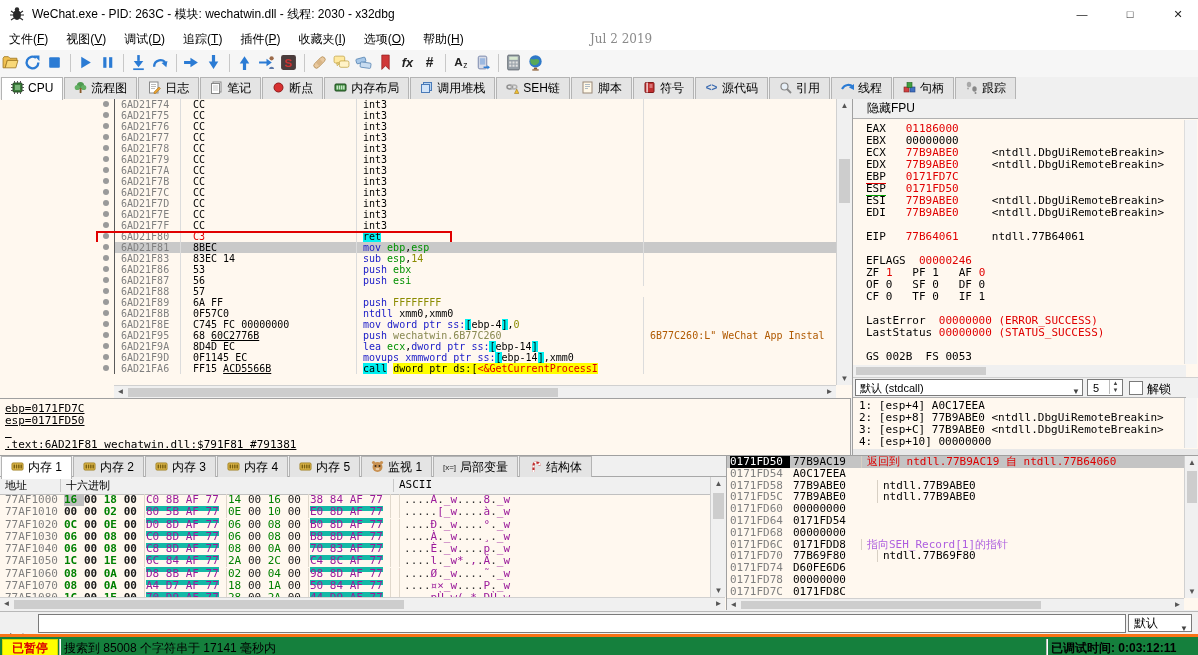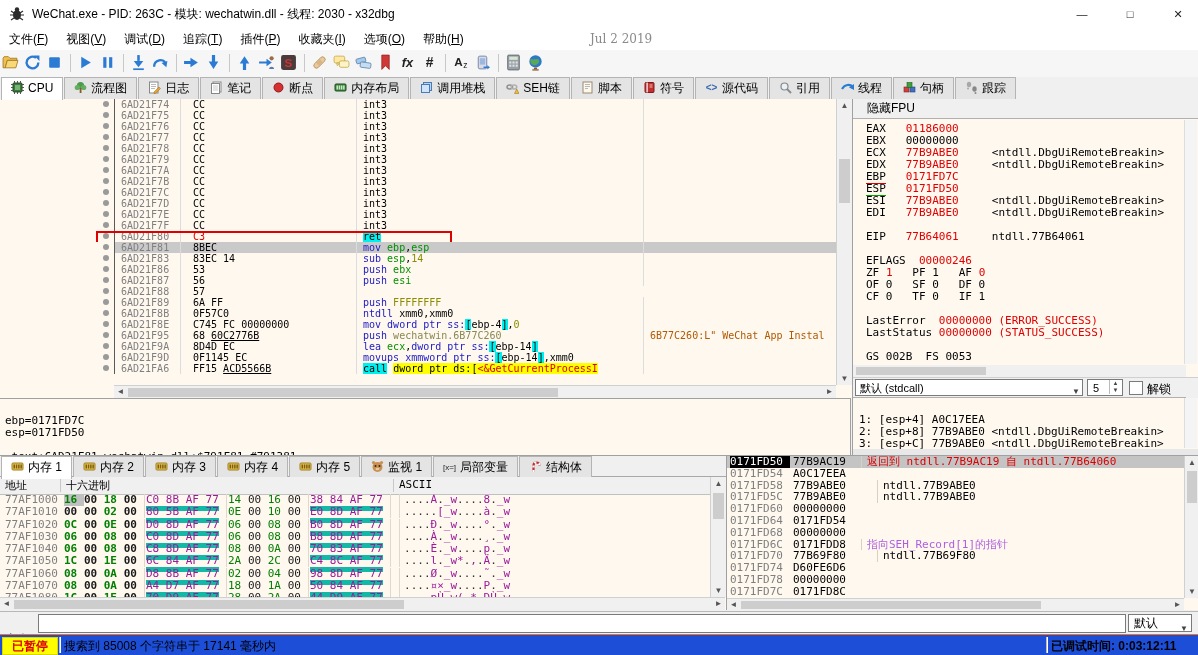--- a/index.html
+++ b/index.html
@@ -41,41 +41,41 @@
   .drow.boxed::after{content:"";position:absolute;left:96px;top:0;width:352px;height:9px;border:2px solid #E00000;pointer-events:none;}
   .pln{color:#000;} .mn{color:#2020C8;} .mem{color:#2020C8;} .reg{color:#009000;}
   .imm{color:#8B8B00;} .lbl{color:#888850;}
   .callbg{color:#000;background:#00F0F0;} .brk{color:#000;background:#00F0F0;}
   .ylw{color:#000;background:#FFFF00;} .ylwred{color:#DC0000;background:#FFFF00;}
   .b{color:#000;} .bu{color:#000;text-decoration:underline;} .br{color:#E00000;text-align:center;}
   .cmtx{color:#B05900;}
   
   #infopane{position:absolute;left:0;top:398px;width:851px;height:57px;background:#FFF8EF;border-top:1px solid #A0A0A0;border-right:1px solid #A0A0A0;}
   #infopane div{padding-left:5px;font-size:11px;line-height:12px;height:12px;color:#000;white-space:pre;}
-  #infopane{padding-top:16px;box-sizing:border-box;}
+  #infopane{padding-top:4px;box-sizing:border-box;text-decoration:underline;}
   
   #regpane{position:absolute;left:852px;top:99px;width:346px;height:356px;background:#FFF8EF;border-left:1px solid #A0A0A0;box-sizing:border-box;}
   #fpu-btn{position:absolute;left:0;top:0;width:100%;height:20px;background:#F0F0F0;border-bottom:1px solid #B0B0B0;
            font-size:12px;line-height:19px;padding-left:14px;box-sizing:border-box;color:#000;}
   #reg-lines{position:absolute;left:13px;top:24px;width:318px;height:242px;overflow:hidden;font-size:11px;line-height:12px;white-space:pre;}
   .k{color:#000;} .r{color:#E00000;}
   .ulr{border-bottom:1px solid #E00000;} .ulg{border-bottom:1px solid #00A000;}
   #reg-vs{position:absolute;right:1px;top:21px;width:12px;height:244px;background:#F4F4F4;border-left:1px solid #DDD;}
   #reg-hs{position:absolute;left:0;top:266px;width:333px;height:12px;background:#F0F0F0;}
   #reg-hs .sbt{left:3px;top:2px;width:130px;height:8px;}
   #conv-row{position:absolute;left:0;top:278px;width:346px;height:20px;background:#F0F0F0;border-top:1px solid #D0D0D0;}
   #conv-select{position:absolute;left:2px;top:1px;width:228px;height:17px;background:#FFF;border:1px solid #7A7A7A;font-size:11px;line-height:16px;padding-left:4px;box-sizing:border-box;}
   #conv-select .arrow{position:absolute;right:2px;top:4px;font-size:8px;color:#444;}
   #conv-spin{position:absolute;left:234px;top:1px;width:36px;height:17px;background:#FFF;border:1px solid #7A7A7A;font-size:11px;line-height:16px;padding-left:5px;box-sizing:border-box;}
   #conv-spin .spins{position:absolute;right:1px;top:0;font-size:6px;color:#444;line-height:7px;text-align:center;width:11px;border-left:1px solid #BBB;}
   #conv-check{position:absolute;left:276px;top:3px;width:12px;height:12px;background:#FFF;border:1px solid #7A7A7A;}
   #conv-label{position:absolute;left:294px;top:3px;font-size:12px;color:#000;}
   #args{position:absolute;left:0;top:298px;width:333px;height:52px;background:#FFF8EF;border-top:1px solid #B0B0B0;overflow:hidden;}
   #args div{font-size:11px;line-height:12px;padding-left:6px;white-space:pre;color:#000;}
-  #args{padding-top:16px;box-sizing:border-box;}
+  #args{padding-top:2px;box-sizing:border-box;}
   #args-vs{position:absolute;right:1px;top:299px;width:12px;height:50px;background:#F4F4F4;border-left:1px solid #DDD;}
   #args-bot{position:absolute;left:0;top:350px;width:346px;height:6px;background:#E8E8E8;}
   
   #memtabs{position:absolute;left:0;top:455px;width:726px;height:22px;background:#F0F0F0;border-top:1px solid #A0A0A0;border-bottom:1px solid #A8A8A8;box-sizing:border-box;}
   
   #dump{position:absolute;left:0;top:477px;width:726px;height:133px;background:#FFF8EF;}
   #dump-head{position:absolute;left:0;top:0;width:710px;height:17px;background:#F0F0F0;border-bottom:1px solid #C0C0C0;font-size:11px;line-height:16px;}
   #dump-head span{position:absolute;top:0;color:#000;}
   #dh-addr{left:5px;} #dh-hex{left:66px;} #dh-ascii{left:399px;font-family:"DejaVu Sans Mono",monospace;}
   #dump-head i{position:absolute;top:2px;width:1px;height:13px;background:#C8C8C8;}
@@ -105,21 +105,21 @@
   .sba{position:absolute;color:#555;font-size:8px;width:100%;text-align:center;line-height:13px;height:13px;}
   .sbh .sba{width:13px;height:100%;line-height:12px;}
   .sbt{position:absolute;background:#CDCDCD;}
   
   #cmdrow{position:absolute;left:0;top:611px;width:1198px;height:23px;background:#F0F0F0;border-top:1px solid #B8B8B8;}
   #cmd-label{position:absolute;left:5px;top:19px;font-size:12px;color:#000;}
   #cmd-input{position:absolute;left:38px;top:2px;width:1080px;height:17px;border:1px solid #7A7A7A;background:#FFF;font-size:11px;padding:0 3px;}
   #cmd-drop{position:absolute;left:1128px;top:2px;width:64px;height:18px;background:#FFF;border:1px solid #7A7A7A;font-size:12px;line-height:17px;padding-left:5px;box-sizing:border-box;}
   #cmd-drop .arrow{position:absolute;right:3px;top:5px;font-size:8px;color:#444;}
   
-  #statusbar{position:absolute;left:0;top:634px;width:1198px;height:21px;background:#1d4ed8;border-top:1px solid #f97316;box-sizing:border-box;}
+  #statusbar{position:absolute;left:0;top:634px;width:1198px;height:21px;background:#15803d;border-top:3px solid #f97316;box-sizing:border-box;}
   #stat-state{position:absolute;left:2px;top:2px;width:54px;height:16px;background:#FFFF00;color:#DC0000;font-weight:bold;
               font-size:12px;text-align:center;line-height:16px;border:1px solid #D8D800;}
   .stat-sep{position:absolute;top:2px;width:1px;height:16px;background:#BDBDBD;border-right:1px solid #FFF;}
   #stat-msg{position:absolute;left:64px;top:3px;font-size:12px;color:#000;}
   #stat-time{position:absolute;left:1051px;top:3px;font-size:12px;color:#000;font-weight:bold;}
   u{text-decoration:underline;}
 </style>
 </head>
 <body>
 

